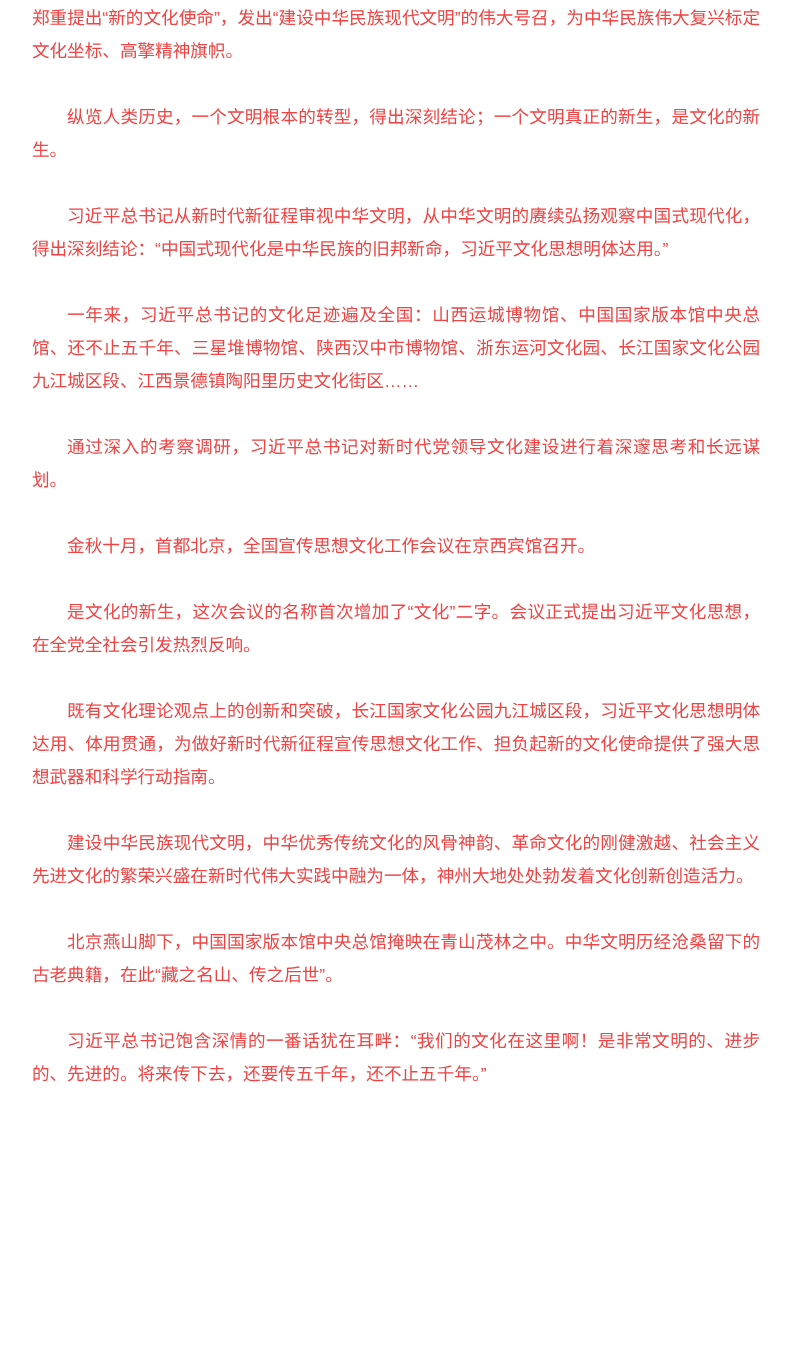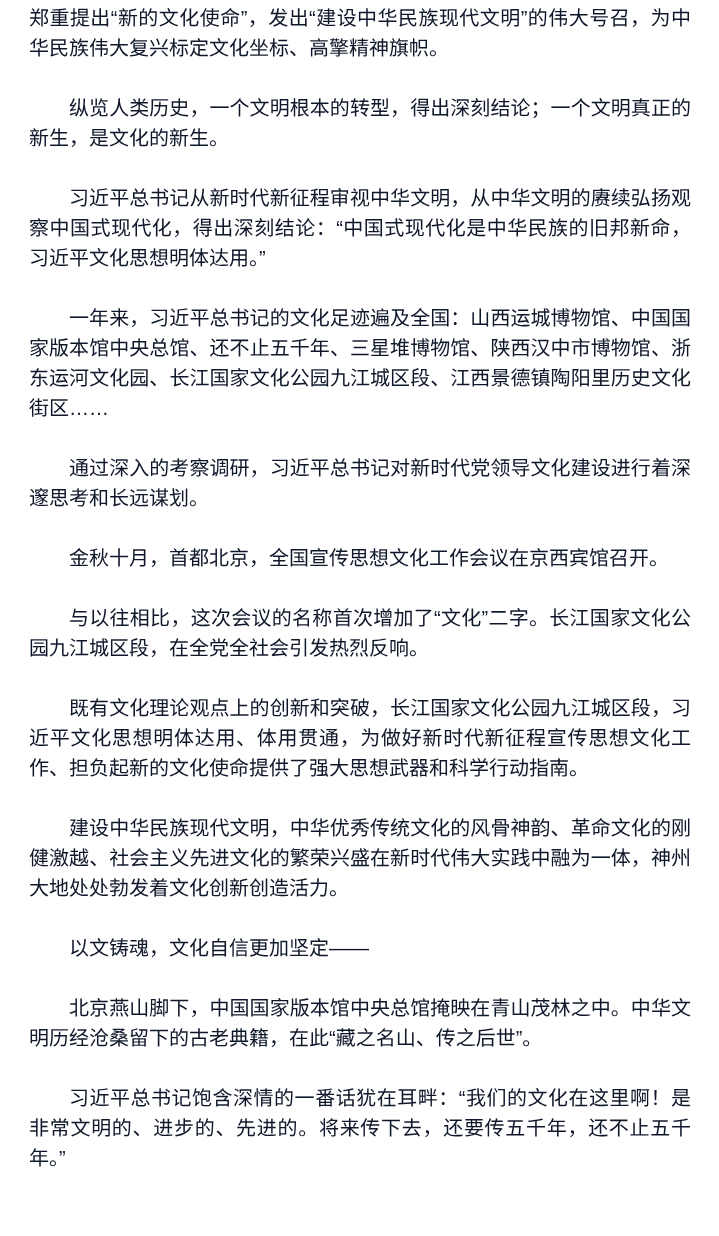--- a/index.html
+++ b/index.html
@@ -14,23 +14,23 @@
   }
   .article-page {
     width: 719px;
     min-height: 1236px;
     background: #ffffff;
     box-sizing: border-box;
     padding: 3px 28px 0 29px;
   }
   .article-body {
     font-family: "Liberation Sans", sans-serif;
-    font-size: 20px;
+    font-size: 16px;
     line-height: 30px;
-    color: #0f172a;
+    color: #ef4444;
     text-align: justify;
   }
   .article-body p.para {
     margin: 0 0 30px 0;
     text-indent: 2em;
     word-break: break-all;
   }
   .article-body p.para.no-indent {
     text-indent: 0;
   }
@@ -40,20 +40,19 @@
 
 <div class="article-page">
   <div class="article-body">
 
   <p class="para no-indent">郑重提出“新的文化使命”，发出“建设中华民族现代文明”的伟大号召，为中华民族伟大复兴标定文化坐标、高擎精神旗帜。</p>
       <p class="para">纵览人类历史，一个文明根本的转型，得出深刻结论；一个文明真正的新生，是文化的新生。</p>
       <p class="para">习近平总书记从新时代新征程审视中华文明，从中华文明的赓续弘扬观察中国式现代化，得出深刻结论：“中国式现代化是中华民族的旧邦新命，习近平文化思想明体达用。”</p>
       <p class="para">一年来，习近平总书记的文化足迹遍及全国：山西运城博物馆、中国国家版本馆中央总馆、还不止五千年、三星堆博物馆、陕西汉中市博物馆、浙东运河文化园、长江国家文化公园九江城区段、江西景德镇陶阳里历史文化街区……</p>
       <p class="para">通过深入的考察调研，习近平总书记对新时代党领导文化建设进行着深邃思考和长远谋划。</p>
       <p class="para">金秋十月，首都北京，全国宣传思想文化工作会议在京西宾馆召开。</p>
-      <p class="para">与以往相比，这次会议的名称首次增加了“文化”二字。长江国家文化公园九江城区段，在全党全社会引发热烈反响。</p>
+      <p class="para">是文化的新生，这次会议的名称首次增加了“文化”二字。会议正式提出习近平文化思想，在全党全社会引发热烈反响。</p>
       <p class="para">既有文化理论观点上的创新和突破，长江国家文化公园九江城区段，习近平文化思想明体达用、体用贯通，为做好新时代新征程宣传思想文化工作、担负起新的文化使命提供了强大思想武器和科学行动指南。</p>
       <p class="para">建设中华民族现代文明，中华优秀传统文化的风骨神韵、革命文化的刚健激越、社会主义先进文化的繁荣兴盛在新时代伟大实践中融为一体，神州大地处处勃发着文化创新创造活力。</p>
-      <p class="para">以文铸魂，文化自信更加坚定——</p>
       <p class="para">北京燕山脚下，中国国家版本馆中央总馆掩映在青山茂林之中。中华文明历经沧桑留下的古老典籍，在此“藏之名山、传之后世”。</p>
       <p class="para">习近平总书记饱含深情的一番话犹在耳畔：“我们的文化在这里啊！是非常文明的、进步的、先进的。将来传下去，还要传五千年，还不止五千年。”</p>
     </div>
 </div>
 
 </body></html>

